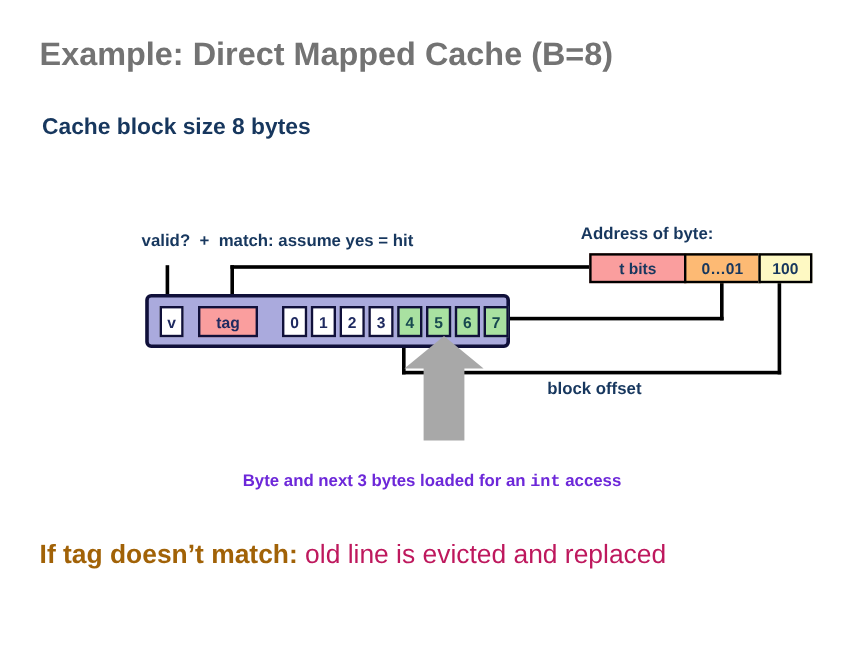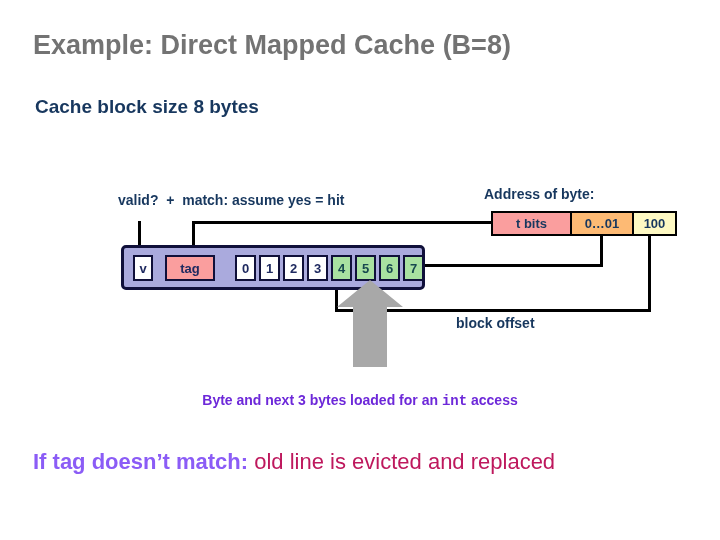--- a/index.html
+++ b/index.html
@@ -53,21 +53,21 @@
   .byte-cell{width:21px;}
   .byte-cell.hi{background:#A9E1A1;color:#17484F;}
 
   
   #caption{
     left:0;top:368px;width:720px;text-align:center;
     font-size:14px;font-weight:700;color:#6d28d9;margin-top:24px;
   }
   #caption .mono{font-family:"Liberation Mono","DejaVu Sans Mono",monospace;font-size:14px;}
   #statement{left:33px;top:449px;font-size:22px;white-space:nowrap;}
-  #statement .red{color:#8b5cf6;font-weight:700;}
+  #statement .red{color:#a16207;font-weight:700;}
   #statement .navy{color:#be185d;font-weight:400;}
   #page-number{left:19px;top:504px;font-size:13px;color:#17375E;margin-top:43px;}
 
   #arrow-overlay{left:0;top:0;width:720px;height:540px;pointer-events:none;}
 </style>
 </head>
 <body>
 
 <div class="abs" id="title">Example: Direct Mapped Cache (B=8)</div>
 <div class="abs" id="subtitle">

